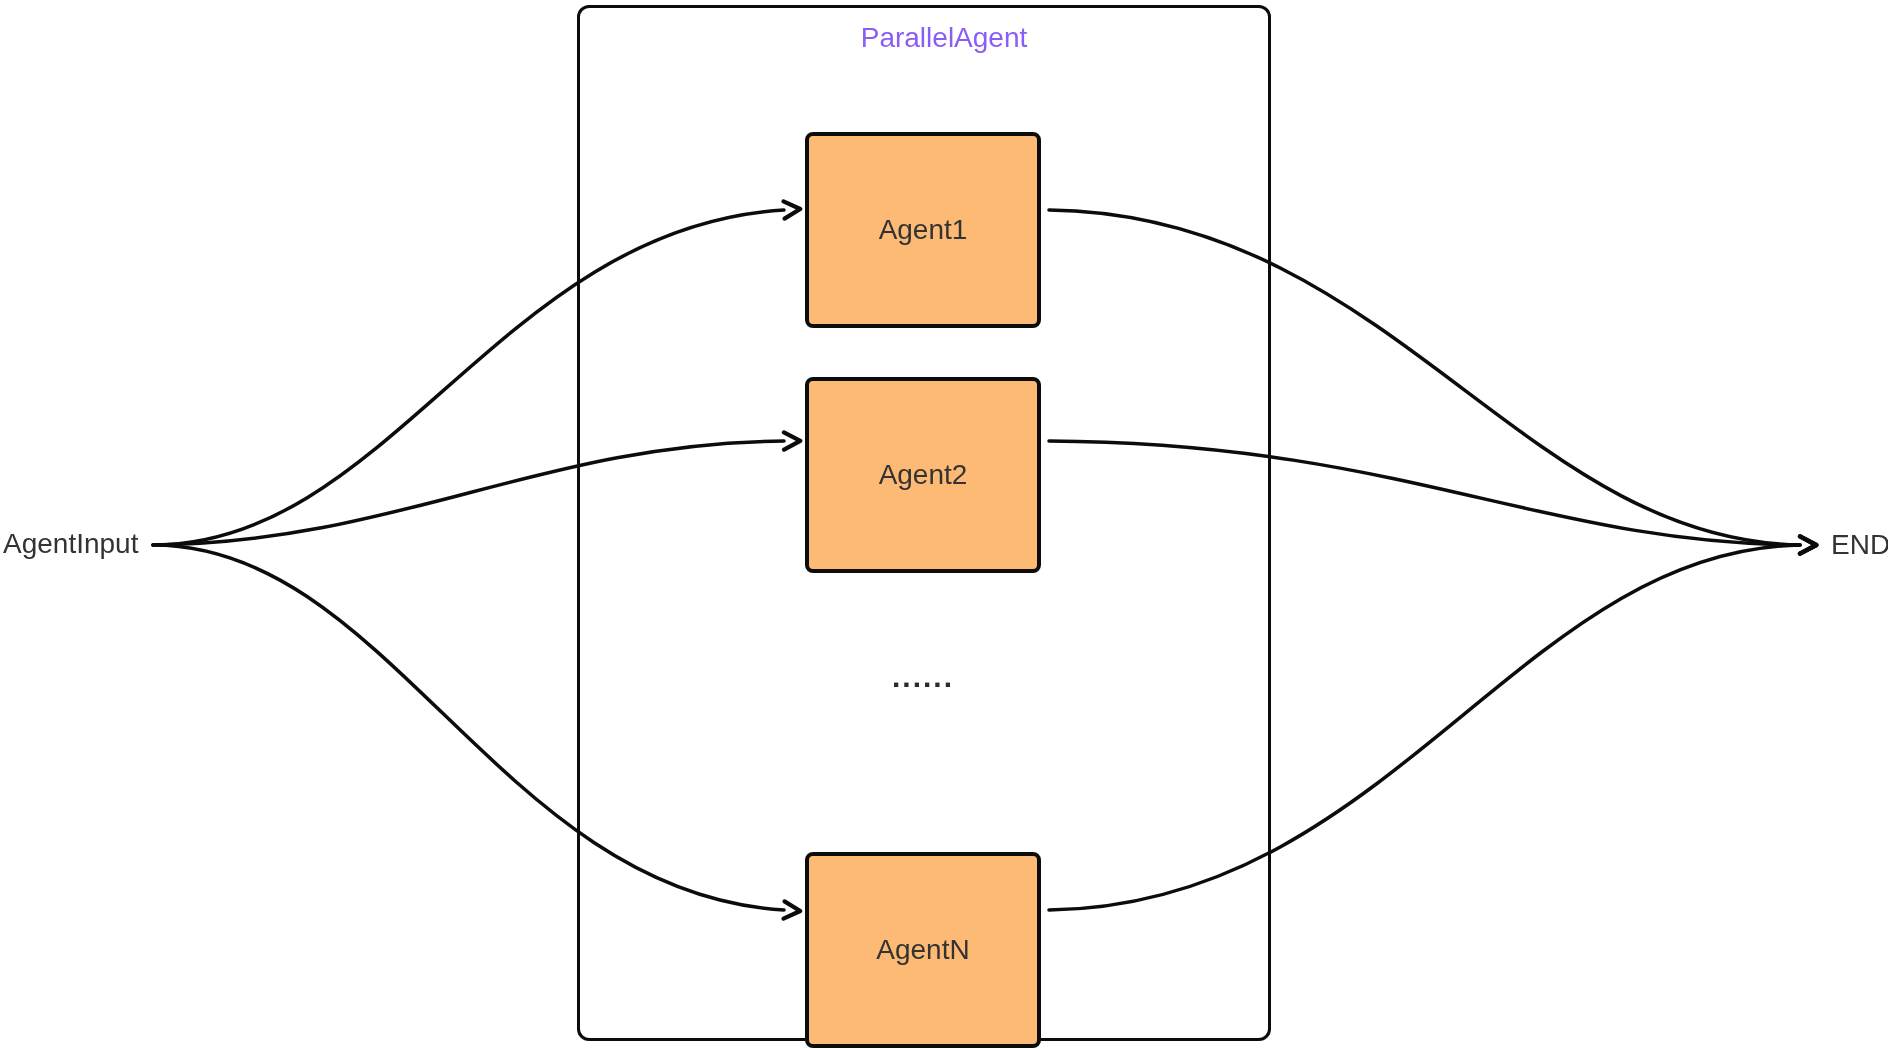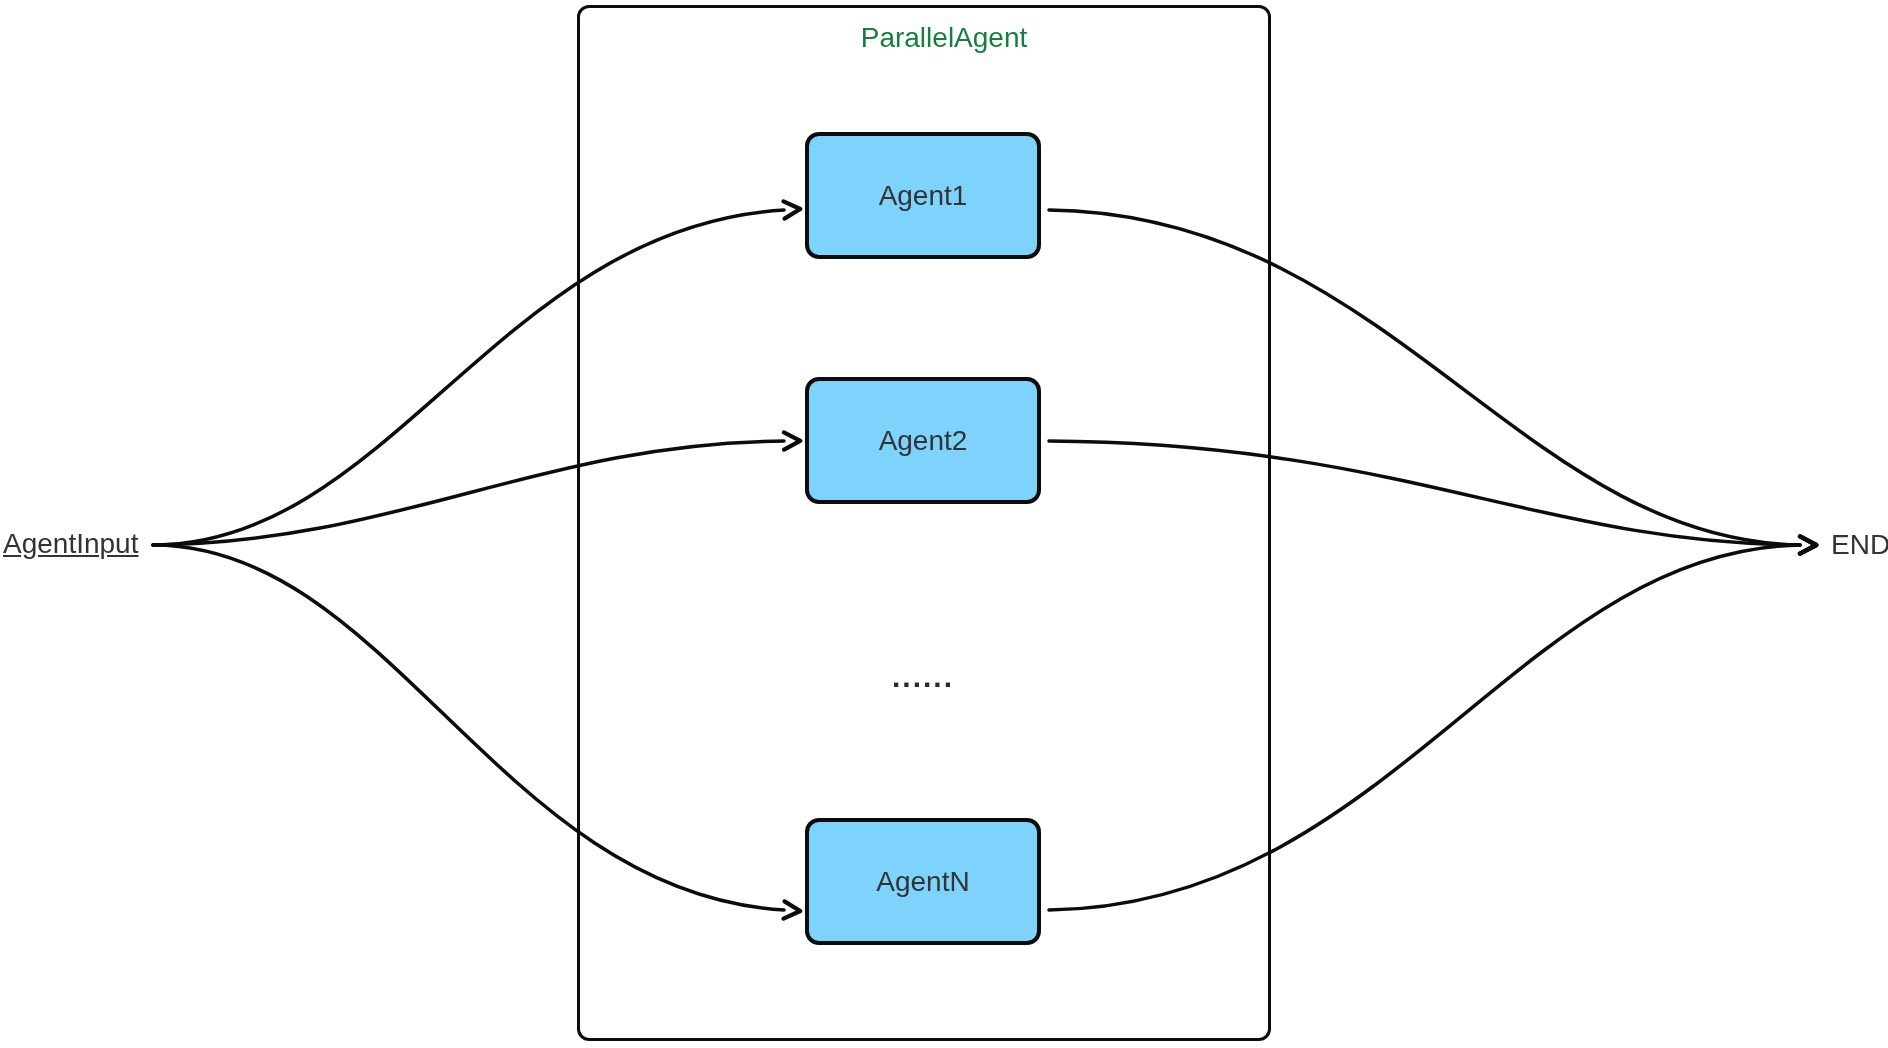--- a/index.html
+++ b/index.html
@@ -35,62 +35,62 @@
     z-index: 1;
     box-sizing: border-box;
   }
   .subgraph-title {
     position: absolute;
     top: 22px;
     left: 0;
     width: 100%;
     text-align: center;
     font-size: 28px;
-    color: #15803d;
+    color: #8b5cf6;
     z-index: 3;
   }
   .agent-box {
     position: absolute;
     left: 805px;
     width: 236px;
-    height: 127px;
-    background: #7dd3fc;
+    height: 196px;
+    background: #fdba74;
     border: 4px solid #0c0c0c;
-    border-radius: 14px;
+    border-radius: 8px;
     display: flex;
     align-items: center;
     justify-content: center;
     font-size: 28px;
     color: #333333;
     z-index: 3;
     box-sizing: border-box;
   }
   .agent-box.a1 { top: 132px; }
   .agent-box.a2 { top: 377px; }
-  .agent-box.an { top: 818px; }
+  .agent-box.an { top: 852px; }
   .ellipsis {
     position: absolute;
     left: 805px;
     width: 236px;
     top: 660px;
     text-align: center;
     font-size: 30px;
     font-weight: bold;
     letter-spacing: 2px;
     color: #2b2b2b;
     z-index: 3;
   }
   .endpoint-label {
     position: absolute;
     font-size: 28px;
     color: #333333;
     z-index: 3;
     white-space: nowrap;
   }
-  .endpoint-label.input { left: 3px; top: 528px; text-decoration: underline; }
+  .endpoint-label.input { left: 3px; top: 528px; }
   .endpoint-label.end  { left: 1831px; top: 529px; }
 </style>
 </head>
 <body>
 
 <div class="canvas">
 
   <svg class="edge-layer" width="1888" height="1048" viewBox="0 0 1888 1048" xmlns="http://www.w3.org/2000/svg">
     <defs>
       <marker id="arrow" viewBox="0 0 12 12" refX="2" refY="6" markerWidth="23" markerHeight="23" markerUnits="userSpaceOnUse" orient="auto">

